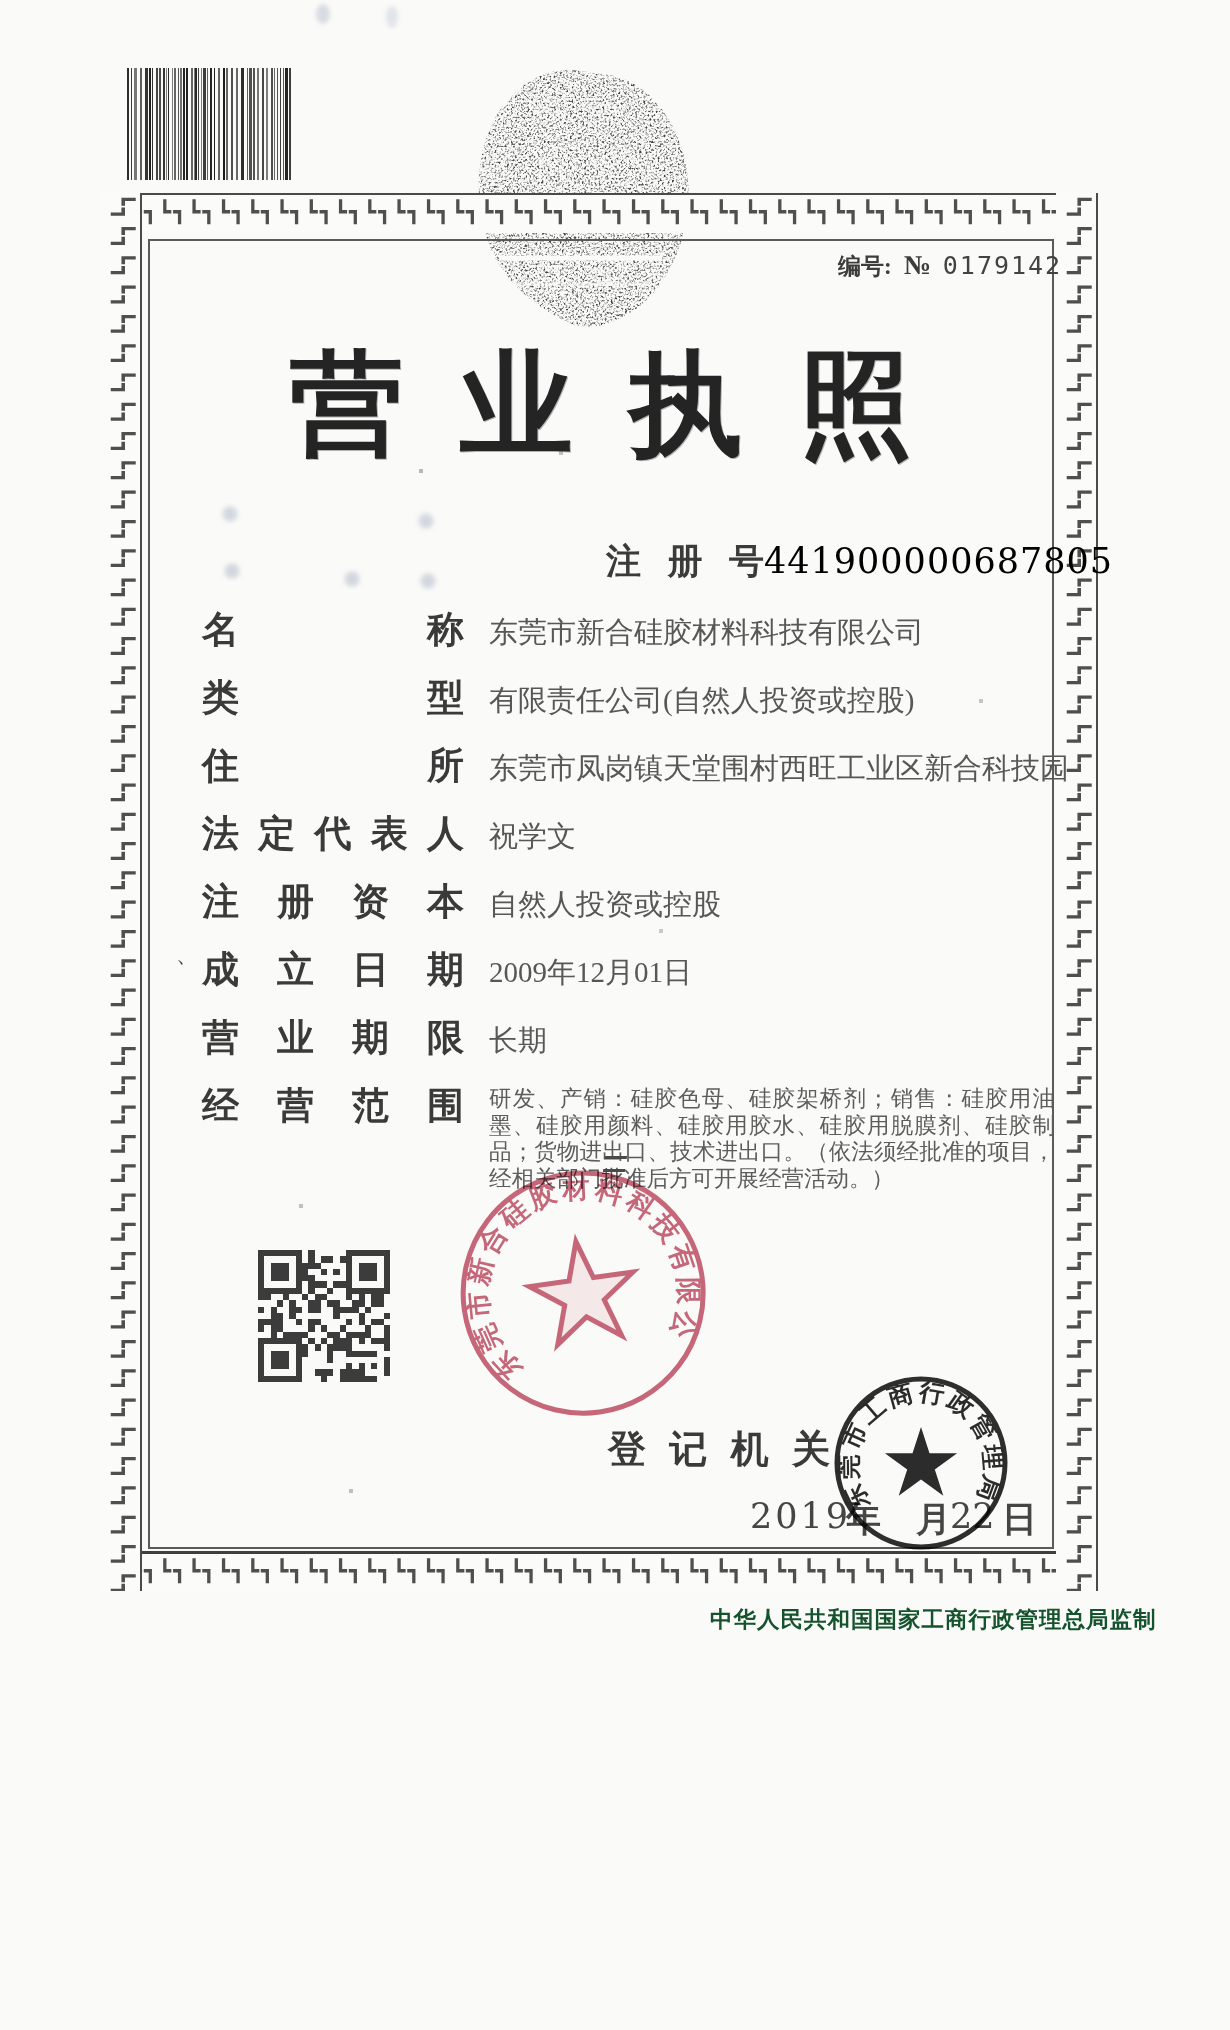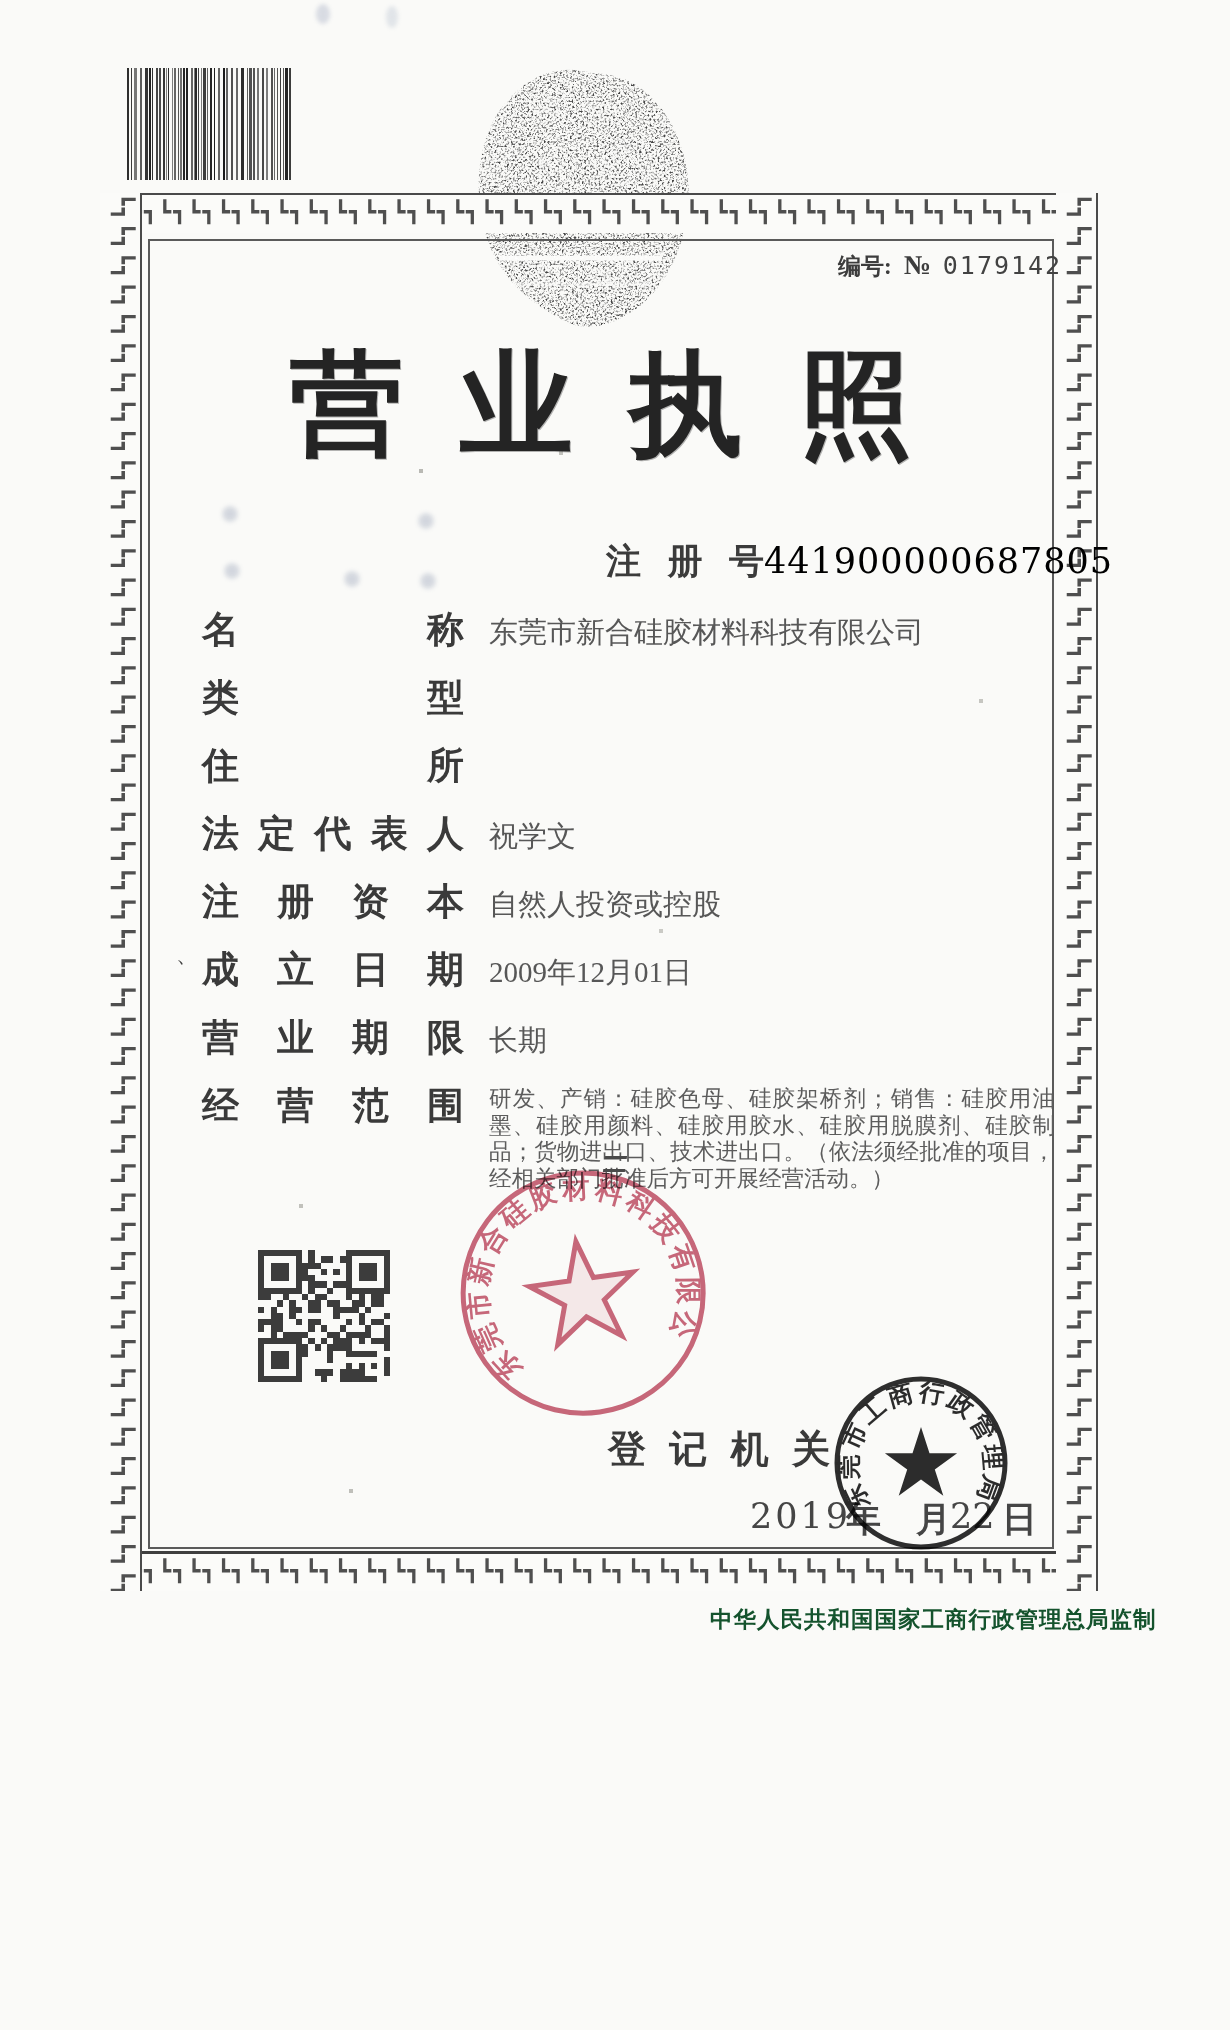--- a/index.html
+++ b/index.html
@@ -194,26 +194,28 @@
           <span>名</span>
           <span>称</span>
         </div>
       <div class="fvalue">东莞市新合硅胶材料科技有限公司</div>
     </div>
     <div class="frow">
       <div class="flabel">
           <span>类</span>
           <span>型</span>
         </div>
+      <div class="fvalue">有限责任公司(自然人投资或控股)</div>
     </div>
     <div class="frow">
       <div class="flabel">
           <span>住</span>
           <span>所</span>
         </div>
+      <div class="fvalue">东莞市凤岗镇天堂围村西旺工业区新合科技园</div>
     </div>
     <div class="frow">
       <div class="flabel">
           <span>法</span>
           <span>定</span>
           <span>代</span>
           <span>表</span>
           <span>人</span>
         </div>
       <div class="fvalue">祝学文</div>

